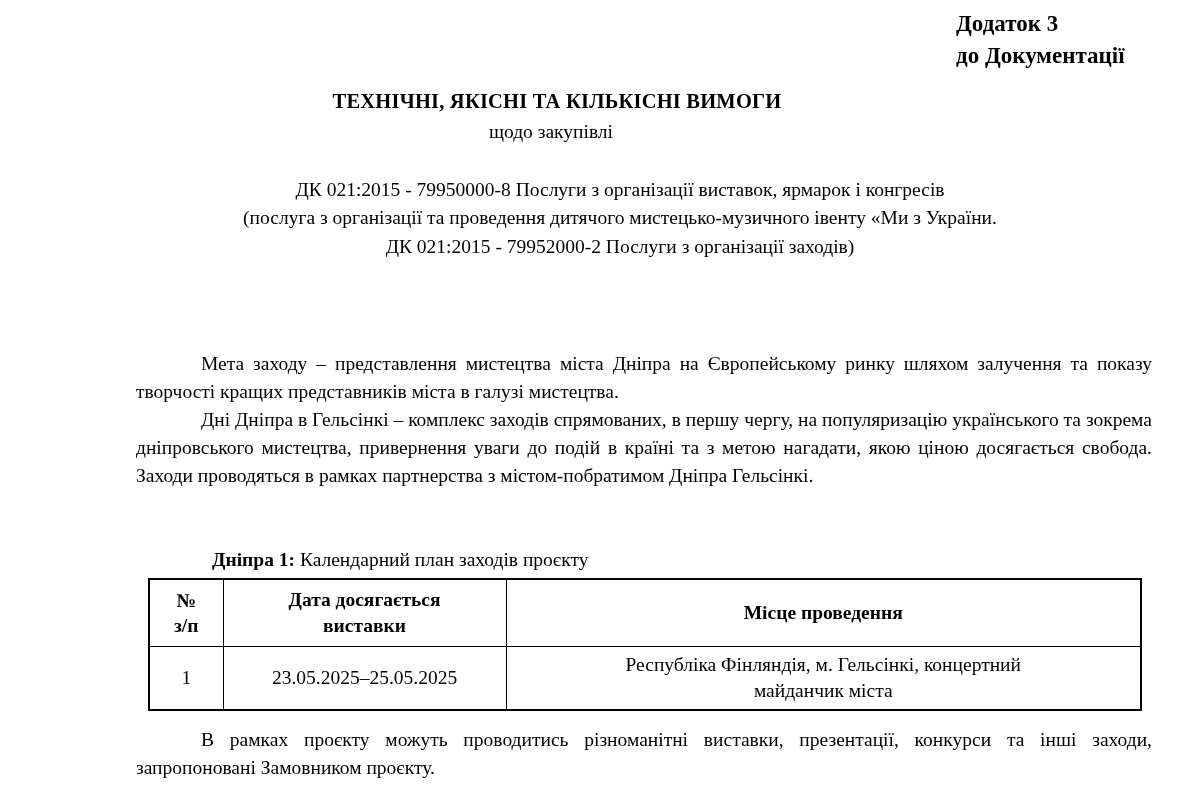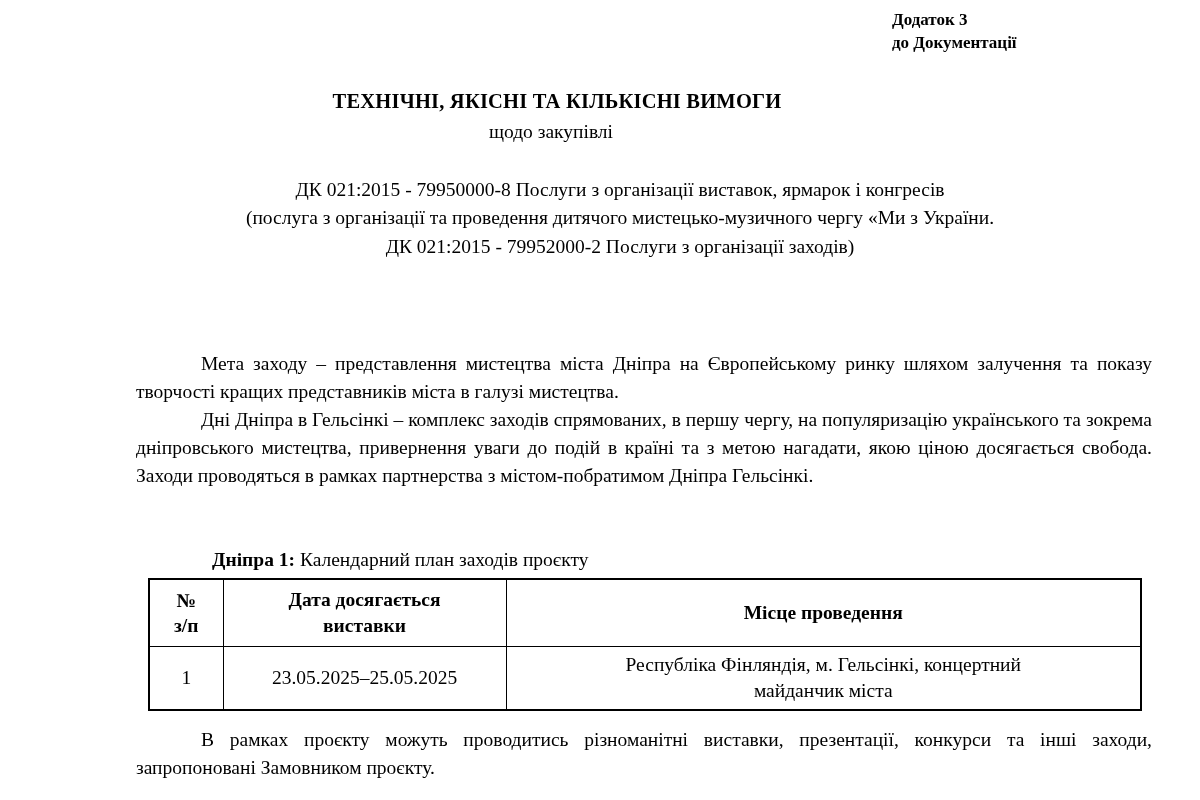--- a/index.html
+++ b/index.html
@@ -23,24 +23,24 @@
     width: 1200px;
     height: 800px;
     box-sizing: border-box;
     padding: 0;
   }
 
   
   .doc-header {
     position: absolute;
     top: 8px;
-    left: 892px;
+    left: 956px;
     text-align: left;
     font-weight: bold;
-    font-size: 17px;
+    font-size: 23px;
     line-height: 1.38;
   }
   .doc-header .hline { white-space: nowrap; display: block; }
 
   
   .title-block {
     position: absolute;
     top: 88px;
     left: 0;
     width: 1114px;
@@ -149,21 +149,21 @@
     <span class="hline">до Документації</span>
   </div>
 
   <div class="title-block">
     <h1 class="main-title">ТЕХНІЧНІ, ЯКІСНІ ТА КІЛЬКІСНІ ВИМОГИ</h1>
     <p class="subtitle">щодо закупівлі</p>
   </div>
 
   <div class="cpv-block">
     <span class="cline">ДК 021:2015 - 79950000-8 Послуги з організації виставок, ярмарок і конгресів</span>
-    <span class="cline">(послуга з організації та проведення дитячого мистецько-музичного чергу «Ми з України.</span>
+    <span class="cline">(послуга з організації та проведення дитячого мистецько-музичного івенту «Ми з України.</span>
     <span class="cline">ДК 021:2015 - 79952000-2 Послуги з організації заходів)</span>
   </div>
 
   <div class="body-block">
     <p class="para">Мета заходу – представлення мистецтва міста Дніпра на Європейському ринку шляхом залучення та показу творчості кращих представників міста в галузі мистецтва.</p>
     <p class="para">Дні Дніпра в Гельсінкі – комплекс заходів спрямованих, в першу чергу, на популяризацію українського та зокрема дніпровського мистецтва, привернення уваги до подій в країні та з метою нагадати, якою ціною досягається свобода. Заходи проводяться в рамках партнерства з містом-побратимом Дніпра Гельсінкі.</p>
   </div>
 
   <div class="table-caption">
     <span class="cap-label">Дніпра 1:</span><span> Календарний план заходів проєкту</span>

